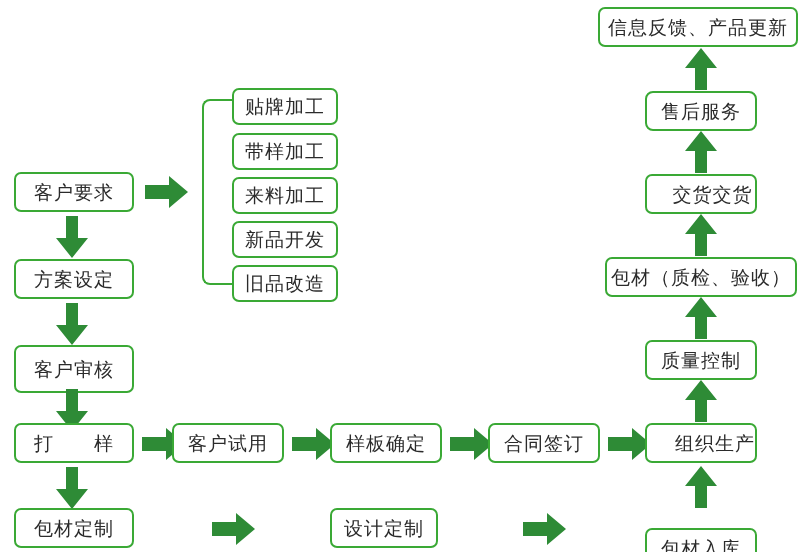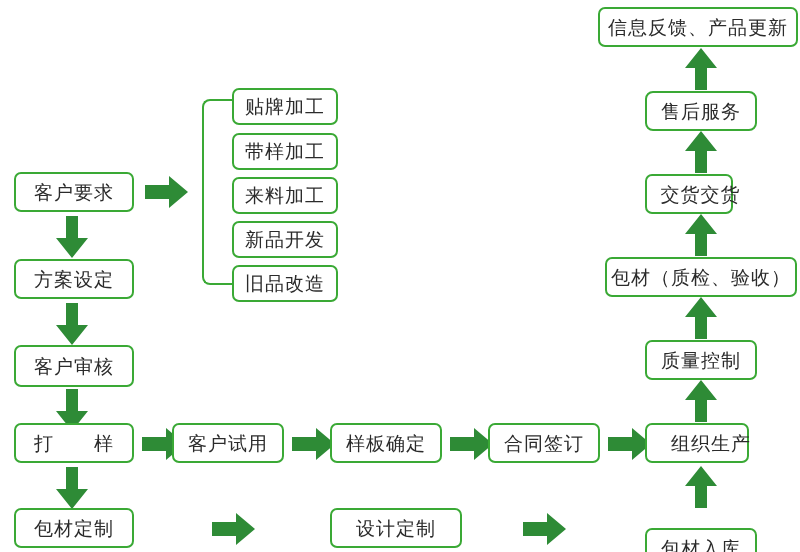--- a/index.html
+++ b/index.html
@@ -72,21 +72,21 @@
   </div>
 
   <div class="node" style="left:14px; top:259px; width:120px; height:40px;">方案设定</div>
 
   <div class="arrow" style="left:54px; top:303px; width:36px; height:42px;">
     <svg viewBox="0 0 36 42" preserveAspectRatio="none" aria-hidden="true">
       <polygon points="12,0 24,0 24,22 34,22 18,42 2,22 12,22" fill="#2e8b36"></polygon>
     </svg>
   </div>
 
-  <div class="node" style="left:14px; top:345px; width:120px; height:42px;">客户审核</div>
+  <div class="node" style="left:14px; top:345px; width:120px; height:48px;">客户审核</div>
 
   <div class="arrow" style="left:54px; top:389px; width:36px; height:42px;">
     <svg viewBox="0 0 36 42" preserveAspectRatio="none" aria-hidden="true">
       <polygon points="12,0 24,0 24,22 34,22 18,42 2,22 12,22" fill="#2e8b36"></polygon>
     </svg>
   </div>
 
   <div class="node wide-space" style="left:14px; top:423px; width:120px; height:40px;">打　　样</div>
 
   <div class="arrow" style="left:54px; top:467px; width:36px; height:42px;">
@@ -140,29 +140,29 @@
   </div>
 
   <div class="node" style="left:488px; top:423px; width:112px; height:40px;">合同签订</div>
 
   <div class="arrow" style="left:608px; top:427px; width:44px; height:34px;">
     <svg viewBox="0 0 44 34" preserveAspectRatio="none" aria-hidden="true">
       <polygon points="0,10 24,10 24,1 43,17 24,33 24,24 0,24" fill="#2e8b36"></polygon>
     </svg>
   </div>
 
-  <div class="node" style="left:645px; top:423px; width:104px; height:40px;padding-left:28px;">组织生产</div>
+  <div class="node" style="left:645px; top:423px; width:112px; height:40px;padding-left:28px;">组织生产</div>
 
   <div class="arrow" style="left:212px; top:512px; width:44px; height:34px;">
     <svg viewBox="0 0 44 34" preserveAspectRatio="none" aria-hidden="true">
       <polygon points="0,10 24,10 24,1 43,17 24,33 24,24 0,24" fill="#2e8b36"></polygon>
     </svg>
   </div>
 
-  <div class="node" style="left:330px; top:508px; width:132px; height:40px;text-align:center;">设计定制</div>
+  <div class="node" style="left:330px; top:508px; width:108px; height:40px;text-align:center;">设计定制</div>
 
   <div class="arrow" style="left:523px; top:512px; width:44px; height:34px;">
     <svg viewBox="0 0 44 34" preserveAspectRatio="none" aria-hidden="true">
       <polygon points="0,10 24,10 24,1 43,17 24,33 24,24 0,24" fill="#2e8b36"></polygon>
     </svg>
   </div>
 
   <div class="node" style="left:645px; top:508px; width:112px; height:40px;margin-top:20px;">包材入库</div>
 
   <div class="arrow" style="left:683px; top:466px; width:36px; height:42px;">
@@ -186,21 +186,21 @@
   </div>
 
   <div class="node" style="left:605px; top:257px; width:192px; height:40px;">包材（质检、验收）</div>
 
   <div class="arrow" style="left:683px; top:214px; width:36px; height:42px;">
     <svg viewBox="0 0 36 42" preserveAspectRatio="none" aria-hidden="true">
       <polygon points="18,0 34,20 24,20 24,42 12,42 12,20 2,20" fill="#2e8b36"></polygon>
     </svg>
   </div>
 
-  <div class="node" style="left:645px; top:174px; width:88px; height:40px;padding-left:23px;">交货交货</div>
+  <div class="node" style="left:645px; top:174px; width:112px; height:40px;padding-left:23px;">交货交货</div>
 
   <div class="arrow" style="left:683px; top:131px; width:36px; height:42px;">
     <svg viewBox="0 0 36 42" preserveAspectRatio="none" aria-hidden="true">
       <polygon points="18,0 34,20 24,20 24,42 12,42 12,20 2,20" fill="#2e8b36"></polygon>
     </svg>
   </div>
 
   <div class="node" style="left:645px; top:91px; width:112px; height:40px;border-radius:8px;">售后服务</div>
 
   <div class="arrow" style="left:683px; top:48px; width:36px; height:42px;">

